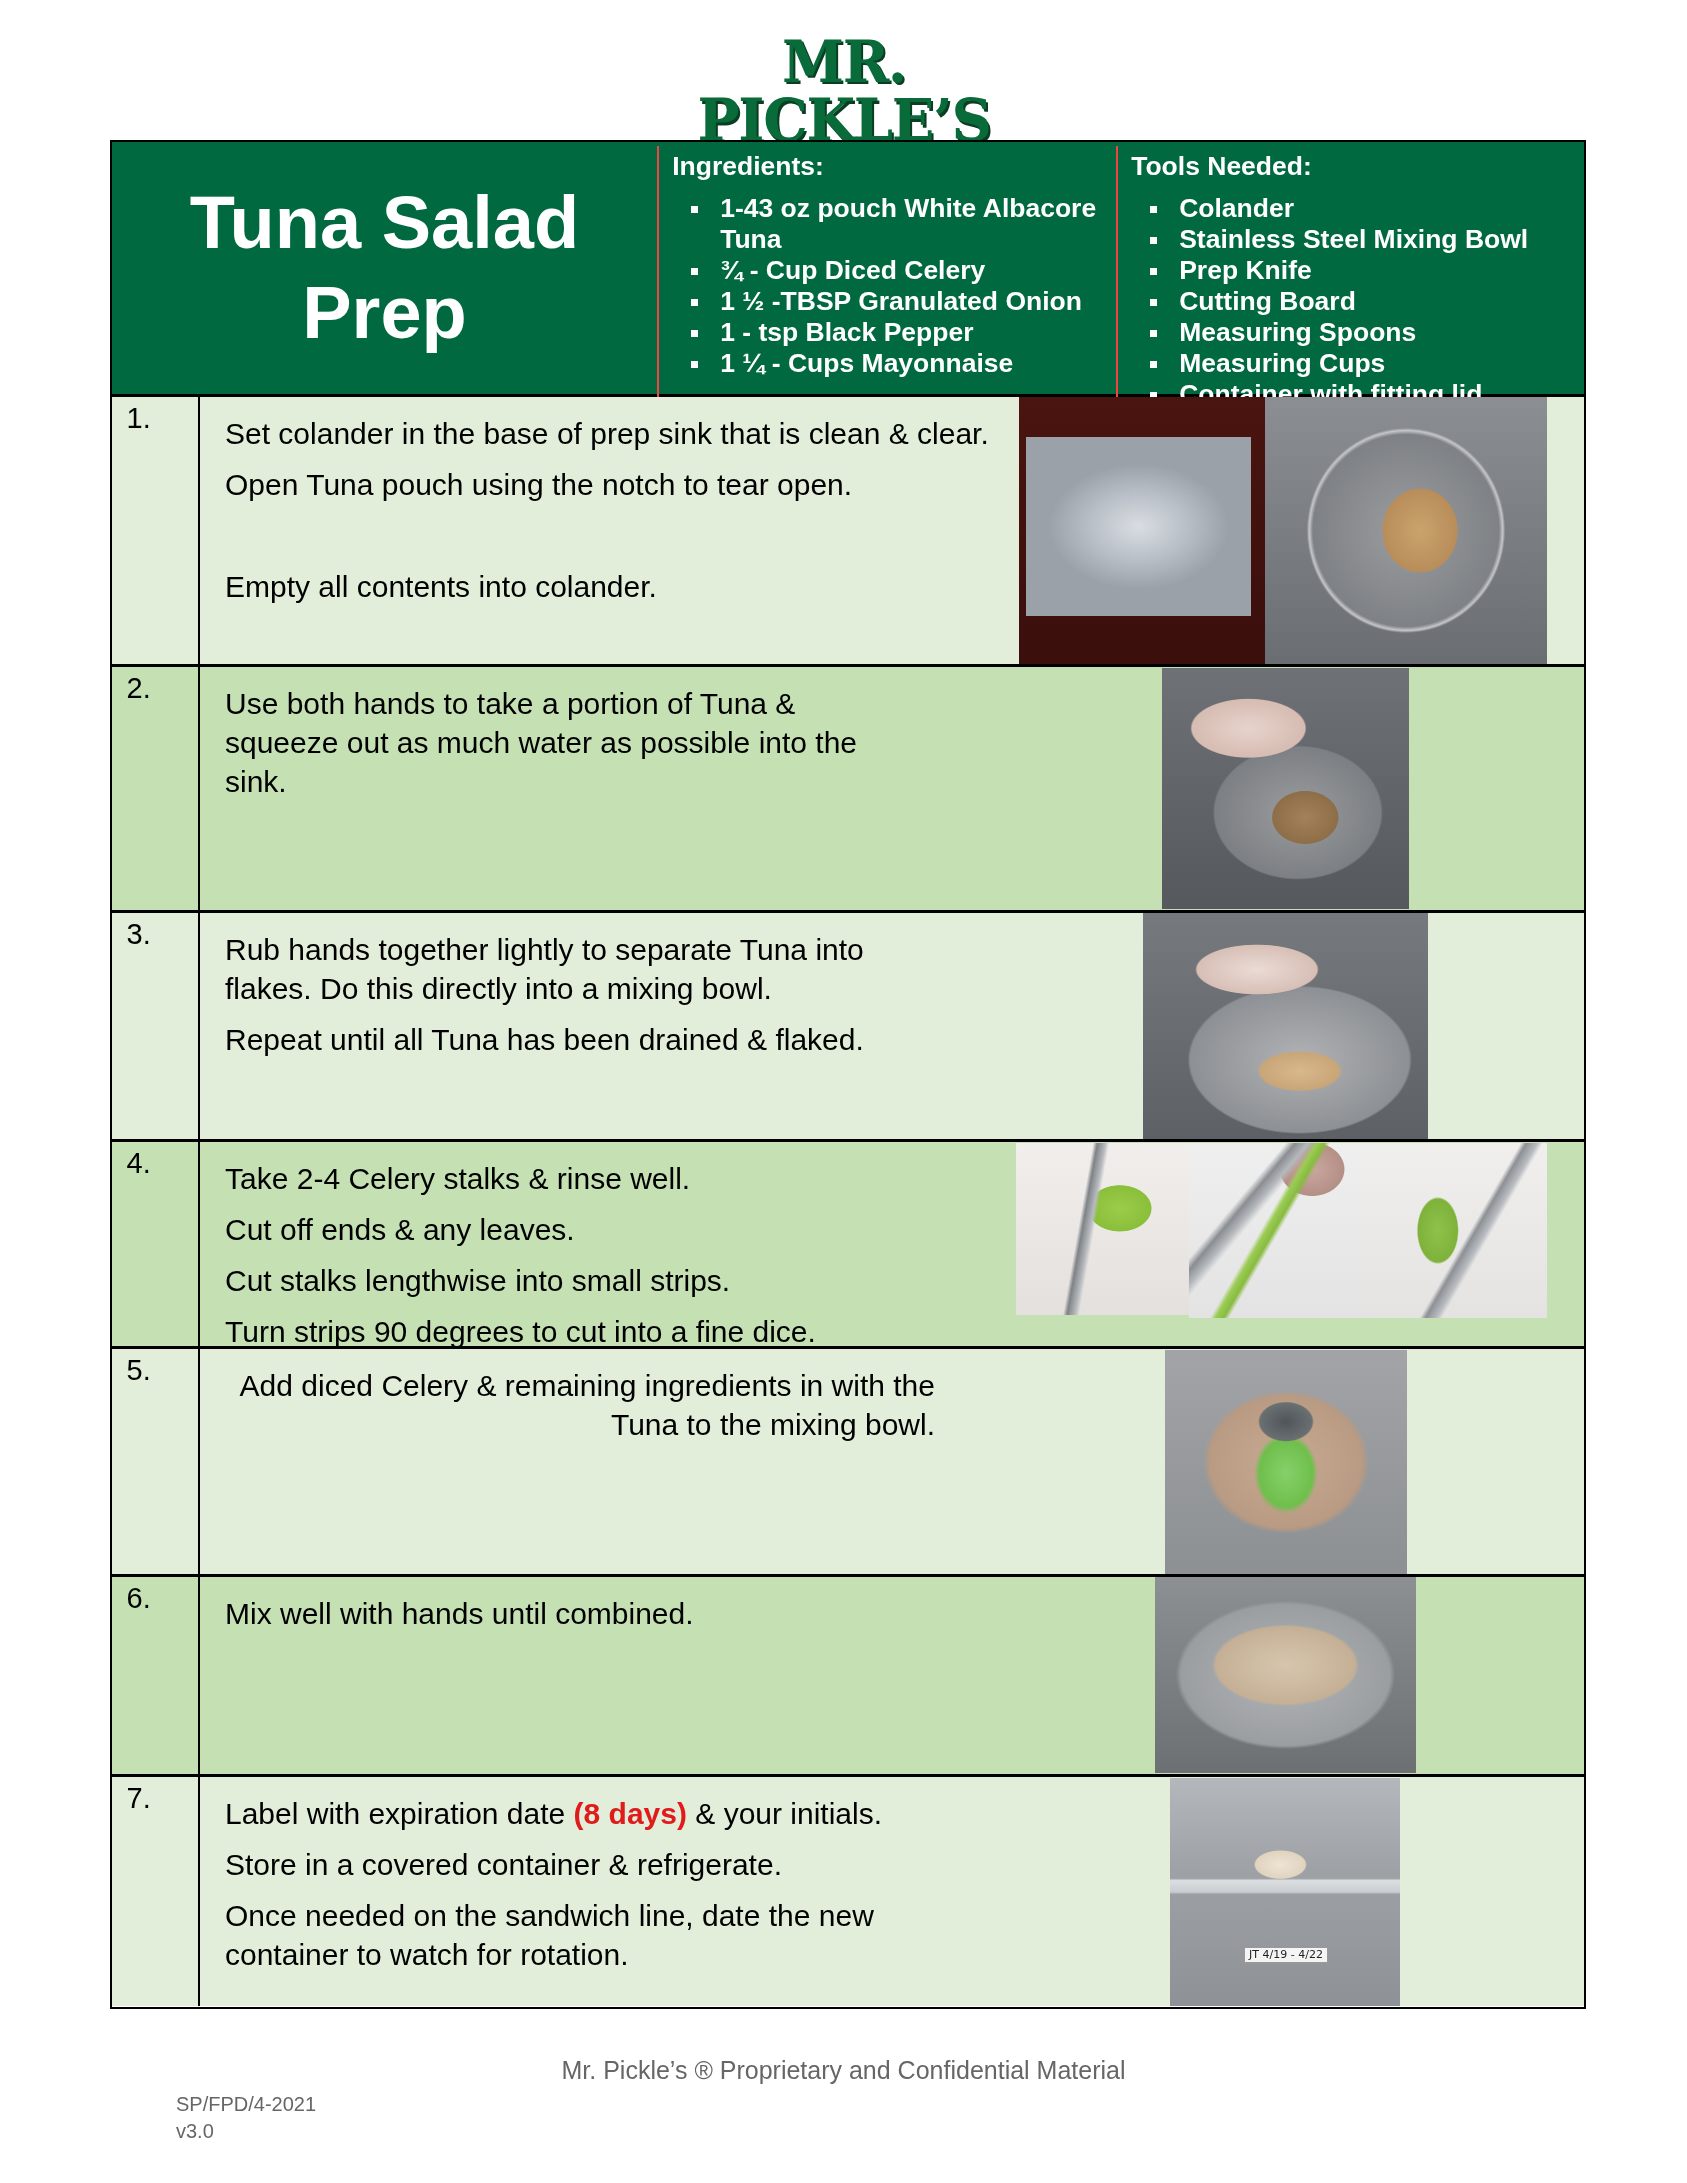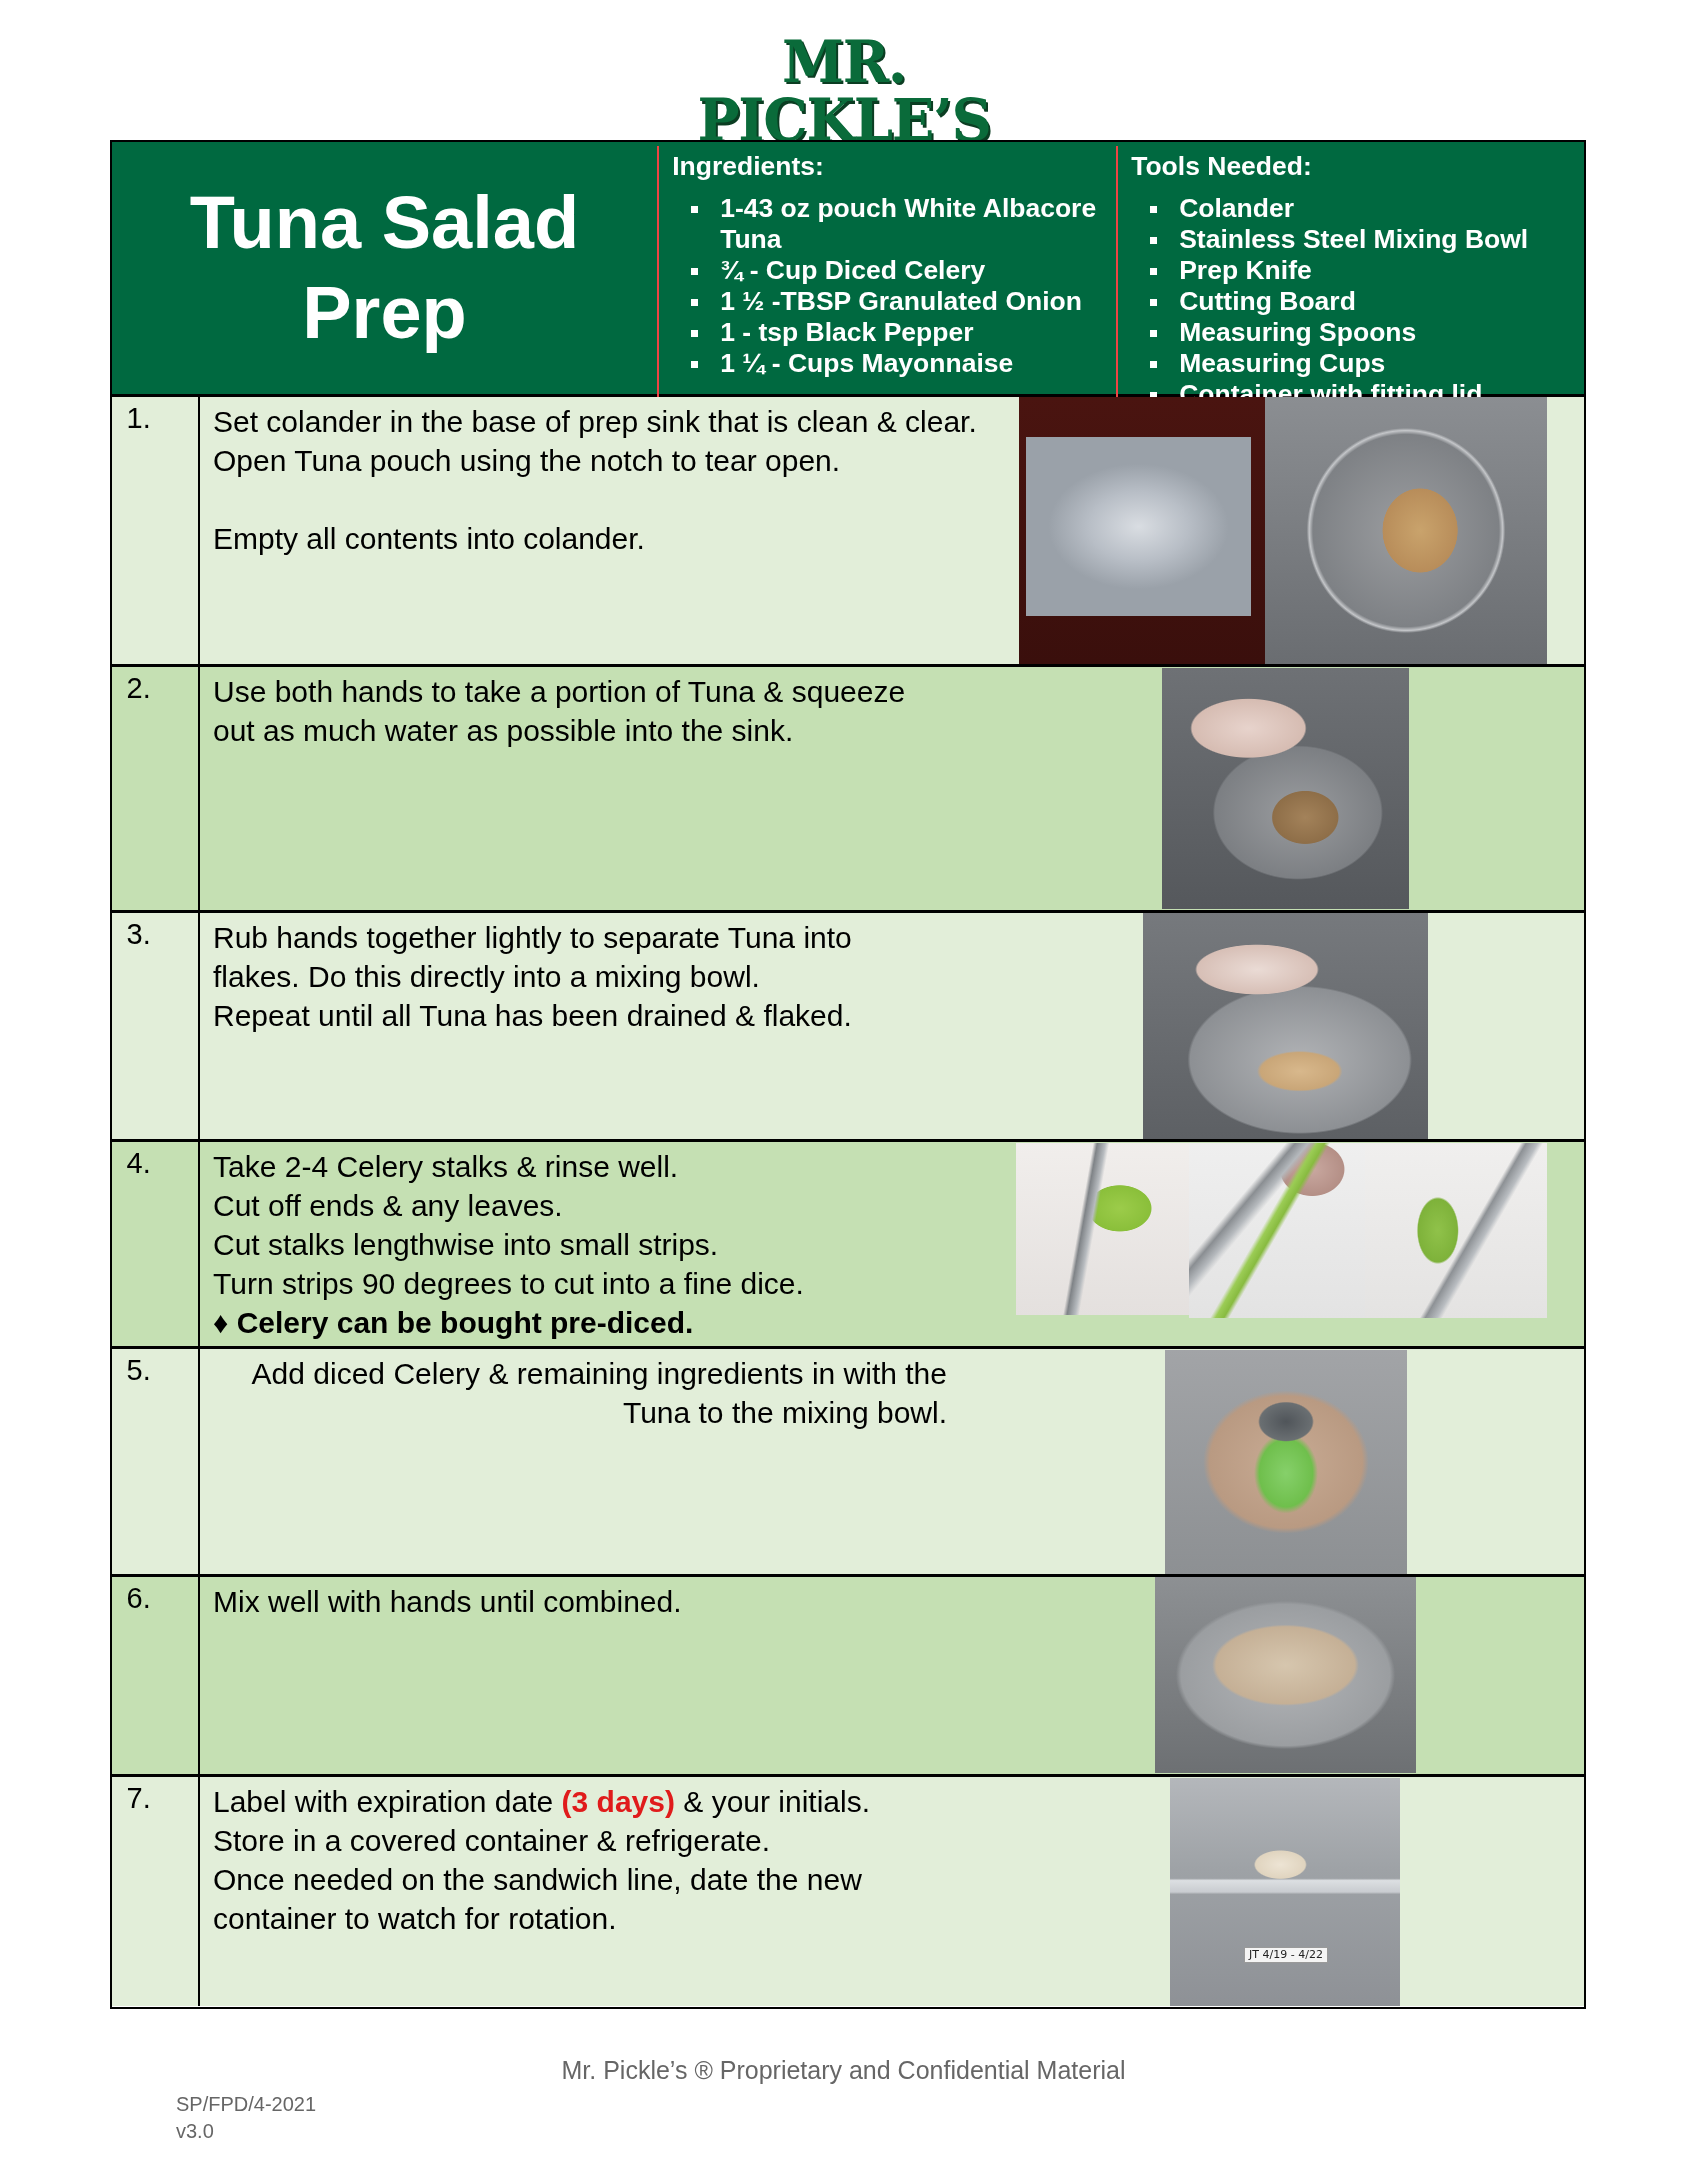--- a/index.html
+++ b/index.html
@@ -32,21 +32,21 @@
   .blist { list-style:none; margin:12px; padding:0; }
   .blist li { position:relative; padding-left:36px; line-height:31px; }
   .blist li::before { content:""; position:absolute; left:6.6px; top:12.6px; width:7.3px; height:7.3px; background:#fff; }
 
   .row { position:absolute; left:0; width:100%; border-bottom:3.3px solid #000; box-sizing:border-box; }
   .row:last-child { border-bottom:none; }
   .row.light { background:#e2eed9; }
   .row.dark { background:#c5e0b3; }
   .num { position:absolute; left:0; top:0; width:88px; height:100%; border-right:2px solid #000; box-sizing:border-box; font-size:29px; padding:5.3px 0 0 14.6px; }
   .text { position:absolute; left:101px; top:5.3px; width:834px; font-size:30px; line-height:39px; }
-  .text p { margin:0; }
+  .text p { margin:12px; }
   .text .gap { height:39px; }
   .text .bold { font-weight:bold; }
   .text .red { color:#e01b1b; font-weight:bold; }
 
   .photo { position:absolute; overflow:hidden; }
   
   .ph-pouch { background:
       radial-gradient(ellipse 40% 35% at 50% 50%, #d9dde2 0%, #b8bec6 55%, #9aa1a9 100%) 6.6px 40px/225px 179px no-repeat,
       linear-gradient(180deg, #4a1410 0%, #3a0f0c 100%); }
   .ph-bowl { background:
@@ -204,21 +204,21 @@
     <div class="num">6.</div>
     <div class="text">
       <p>Mix well with hands until combined.</p>
     </div>
     <div class="photo ph-mix2" style="left:1043px;top:0;width:261px;height:196px;"></div>
   </div>
 
   <div class="row light" style="top:1635px;height:229px;">
     <div class="num">7.</div>
     <div class="text" style="width:734px;">
-      <p><span>Label with expiration date </span><span class="red">(3 days)</span><span> &amp; your initials.</span></p>
+      <p><span>Label with expiration date </span><span class="red">(8 days)</span><span> &amp; your initials.</span></p>
       <p>Store in a covered container &amp; refrigerate.</p>
       <p>Once needed on the sandwich line, date the new container to watch for rotation.</p>
     </div>
     <div class="photo ph-container" style="left:1058px;top:1.3px;width:230px;height:228px;">
       <div class="tag">JT 4/19 - 4/22</div>
     </div>
   </div>
 </div>
 
 <div class="footer-center">Mr. Pickle’s ® Proprietary and Confidential Material</div>

